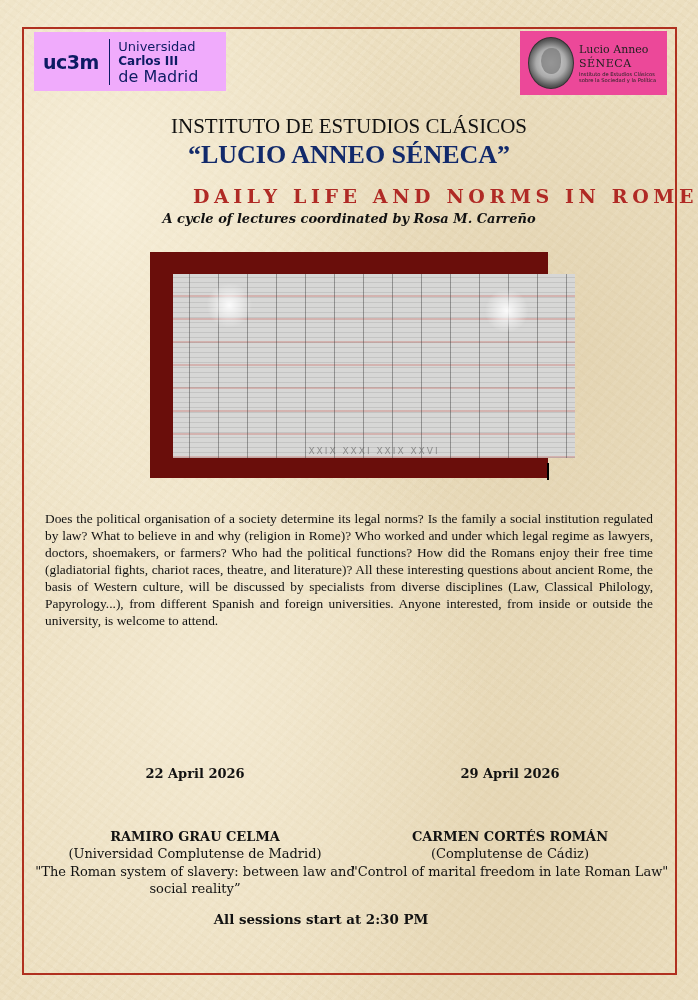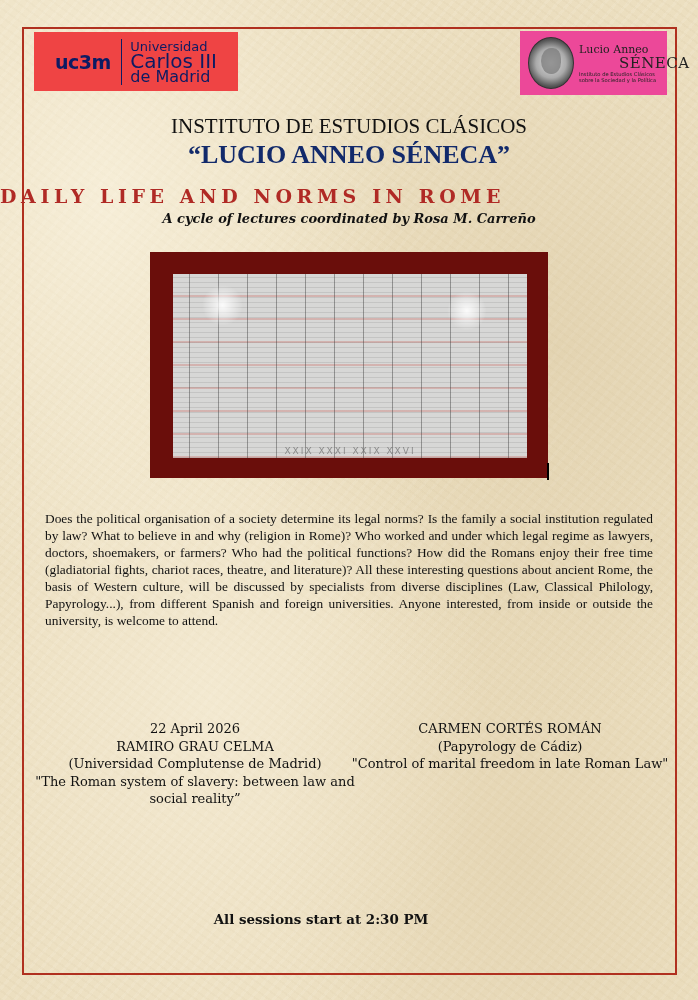--- a/index.html
+++ b/index.html
@@ -15,98 +15,99 @@
         repeating-linear-gradient(-50deg, rgba(255,255,245,0.10) 0px, rgba(255,255,245,0.10) 3px, rgba(255,255,255,0) 3px, rgba(255,255,255,0) 9px);
       font-family: "DejaVu Serif", serif;
       color: #111;
     }
     .frame {
       position: absolute; left: 22px; top: 27px; width: 651px; height: 944px;
       border: 2px solid #b0301f;
     }
     .logo-uc3m {
       position: absolute; left: 34px; top: 32px; width: 192px; height: 59px;
-      background: #ef4444; display: flex; align-items: center; padding-left: 12px;
+      background: #f0abfc; display: flex; align-items: center;
     }
     .uc3m-mark {
       font-family: "DejaVu Sans", sans-serif; font-weight: bold; color: #0d1b63;
       font-size: 19px; margin-left: 9px; letter-spacing: -0.5px;
     }
     .uc3m-sep { width: 1.5px; height: 46px; background: #0d1b63; margin: 0 8px 0 10px; }
     .uc3m-text { font-family: "DejaVu Sans", sans-serif; color: #0d1b63; line-height: 15px; }
     .uc3m-text .l1 { font-size: 13px; }
-    .uc3m-text .l2 { font-size: 20px; font-weight: normal; }
+    .uc3m-text .l2 { font-size: 12px; font-weight: bold; }
     .uc3m-text .l3 { font-size: 16px; }
 
     .logo-seneca {
       position: absolute; left: 520px; top: 31px; width: 147px; height: 64px;
       background: #ec4899; display: flex; align-items: center;
     }
     .seneca-medal {
       width: 44px; height: 50px; border-radius: 50%; margin-left: 8px;
       background: radial-gradient(circle at 50% 50%, #ddd 0%, #aaa 45%, #555 70%, #222 100%);
       border: 1.5px solid #333; position: relative; flex: none;
     }
     .seneca-medal::after {
       content: ""; position: absolute; left: 12px; top: 10px; width: 20px; height: 26px;
       border-radius: 50% 40% 45% 50%; background: #777; opacity: 0.7;
     }
     .seneca-text { margin-left: 5px; color: #222; }
     .seneca-text .s1 { font-family: "DejaVu Serif", serif; font-size: 11px; line-height: 12px; }
-    .seneca-text .s2 { font-family: "DejaVu Serif", serif; font-size: 15px; line-height: 15px; letter-spacing: 0.5px; margin-left: 40px; }
+    .seneca-text .s2 { font-family: "DejaVu Serif", serif; font-size: 11px; line-height: 15px; letter-spacing: 0.5px; }
     .seneca-text .s3 { font-family: "DejaVu Sans", sans-serif; font-size: 5.2px; line-height: 6px; }
 
     .inst-title {
       position: absolute; left: 0; width: 698px; top: 114px; text-align: center;
       font-family: "Liberation Serif", serif; font-size: 21px; color: #111;
     }
     .inst-sub {
       position: absolute; left: 0; width: 698px; top: 140px; text-align: center;
       font-family: "Liberation Serif", serif; font-weight: bold; font-size: 26px; color: #122a6b;
     }
     .main-title {
-      position: absolute; left: 0; width: 698px; top: 185px; text-align: left;
+      position: absolute; left: 0; width: 698px; top: 185px; text-align: right;
       font-family: "DejaVu Serif", serif; font-weight: bold; font-size: 19px; letter-spacing: 4.6px;
       color: #b02a25;
     }
     .subtitle {
       position: absolute; left: 0; width: 698px; top: 211px; text-align: center;
       font-family: "DejaVu Serif", serif; font-weight: bold; font-style: italic; font-size: 13px; color: #111;
     }
 
     .pic-frame {
       position: absolute; left: 150px; top: 252px; width: 398px; height: 226px; background: #6a0e0b;
     }
     .pic {
       position: absolute; left: 23px; top: 22px; width: 354px; height: 184px;
       background-color: #d7d7d6;
       background-image:
         radial-gradient(circle at 14% 17%, rgba(255,255,255,0.9) 0, rgba(255,255,255,0) 6%),
         radial-gradient(circle at 83% 20%, rgba(255,255,255,0.9) 0, rgba(255,255,255,0) 6%),
         repeating-linear-gradient(90deg, rgba(90,90,90,0.0) 0px, rgba(90,90,90,0.0) 16px, rgba(60,60,60,0.45) 16px, rgba(60,60,60,0.45) 17px, rgba(90,90,90,0.0) 17px, rgba(90,90,90,0.0) 29px),
         repeating-linear-gradient(0deg, rgba(110,110,110,0.18) 0px, rgba(110,110,110,0.18) 1px, rgba(255,255,255,0) 1px, rgba(255,255,255,0) 5px),
         repeating-linear-gradient(0deg, rgba(200,70,60,0.25) 0px, rgba(200,70,60,0.25) 2px, rgba(255,255,255,0) 2px, rgba(255,255,255,0) 23px);
+      padding-left: 48px;
     }
     .pic-label {
       position: absolute; bottom: 2px; left: 0; width: 100%; text-align: center;
       font-family: "DejaVu Sans", sans-serif; font-size: 9px; color: rgba(90,90,90,0.6); letter-spacing: 2px;
     }
     .pic-mark { position: absolute; left: 547px; top: 463px; width: 2px; height: 17px; background: #000; }
 
     .desc {
       position: absolute; left: 45px; top: 510px; width: 608px;
       font-family: "Liberation Serif", serif; font-size: 13.4px; line-height: 17px;
       text-align: justify; color: #111;
     }
 
     .session { position: absolute; top: 720px; width: 320px; text-align: center;
       font-family: "DejaVu Serif", serif; font-size: 13px; line-height: 17.5px; color: #111; }
     .session.s1 { left: 35px; }
     .session.s2 { left: 350px; }
-    .session .date, .session .speaker { font-weight: normal; }
+    .session .date, .session .speaker { font-weight: bold; margin-top: 45px; }
 
     .footer {
       position: absolute; left: 0; width: 642px; top: 909px; text-align: center;
       font-family: "DejaVu Serif", serif; font-weight: bold; font-size: 13.4px; line-height: 20px; color: #111;
     }
     .footer a { color: #2b4a9a; text-decoration: underline; }
   </style>
 </head>
 <body>
 
@@ -147,20 +148,21 @@
 <div class="desc">Does the political organisation of a society determine its legal norms? Is the family a social institution regulated by law? What to believe in and why (religion in Rome)? Who worked and under which legal regime as lawyers, doctors, shoemakers, or farmers? Who had the political functions? How did the Romans enjoy their free time (gladiatorial fights, chariot races, theatre, and literature)? All these interesting questions about ancient Rome, the basis of Western culture, will be discussed by specialists from diverse disciplines (Law, Classical Philology, Papyrology...), from different Spanish and foreign universities. Anyone interested, from inside or outside the university, is welcome to attend.</div>
 
 <div class="session s1">
   <div class="date">22 April 2026</div>
   <div class="speaker">RAMIRO GRAU CELMA</div>
   <div>(Universidad Complutense de Madrid)</div>
   <div>"The Roman system of slavery: between law and social reality”</div>
 </div>
 
 <div class="session s2">
+  <div class="date">29 April 2026</div>
   <div class="speaker">CARMEN CORTÉS ROMÁN</div>
-  <div>(Papyrology de Cádiz)</div>
+  <div>(Complutense de Cádiz)</div>
   <div>"Control of marital freedom in late Roman Law"</div>
 </div>
 
 <div class="footer">
   <div>All sessions start at 2:30 PM</div>
 </div>
 
 </body></html>

